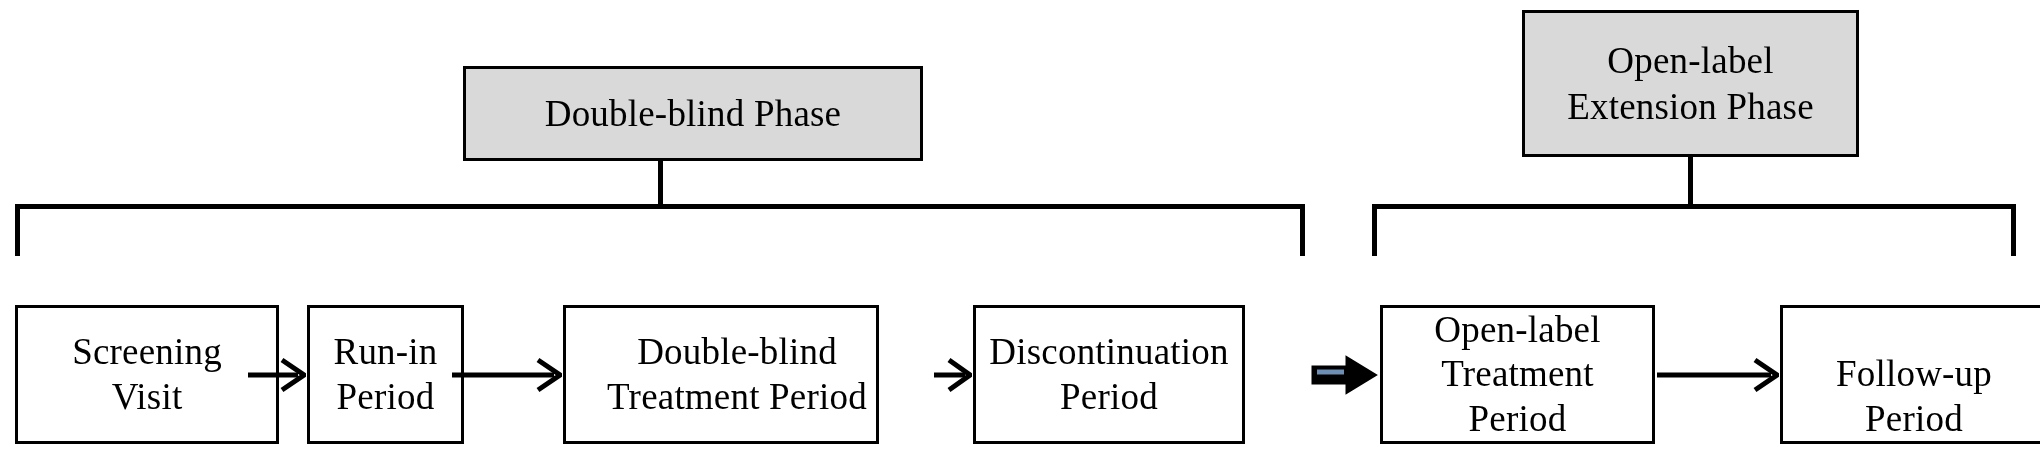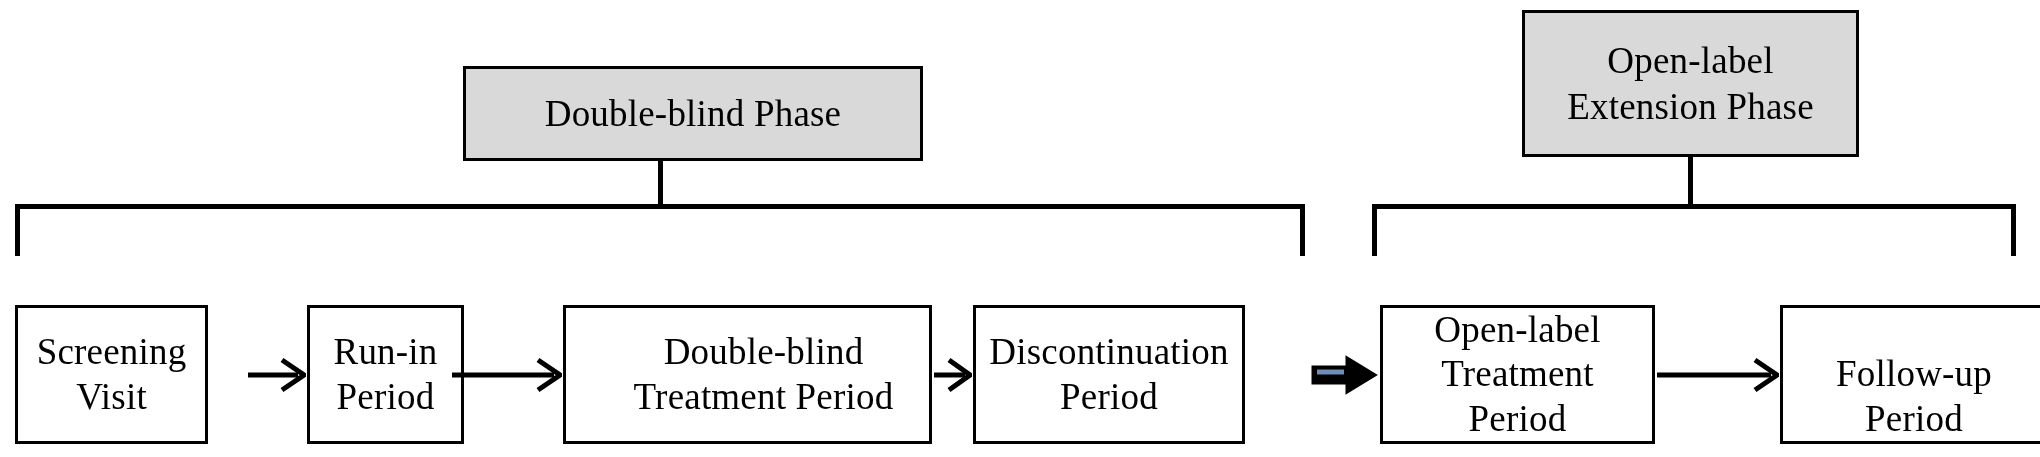--- a/index.html
+++ b/index.html
@@ -121,23 +121,23 @@
     letter-spacing: 0.2px;
   }
   .step-box .step-label {
     display: block;
     width: 100%;
     white-space: pre-line;
     padding: 0 6px;
     box-sizing: border-box;
   }
 
-  #step-screening-visit            { left:   15px; width: 193px; }
+  #step-screening-visit            { left:   15px; width: 264px; }
   #step-run-in-period              { left:  307px; width: 157px; }
-  #step-double-blind-treatment     { left:  563px; width: 369px; padding-left: 32px; }
+  #step-double-blind-treatment     { left:  563px; width: 316px; padding-left: 32px; }
   #step-discontinuation-period     { left:  973px; width: 272px; }
   #step-open-label-treatment       { left: 1380px; width: 275px; }
   #step-follow-up-period           { left: 1780px; width: 268px; align-items: flex-end; }
 
   
   .arrow-thin {
     position: absolute;
     top: 355px;
     height: 40px;
   }

